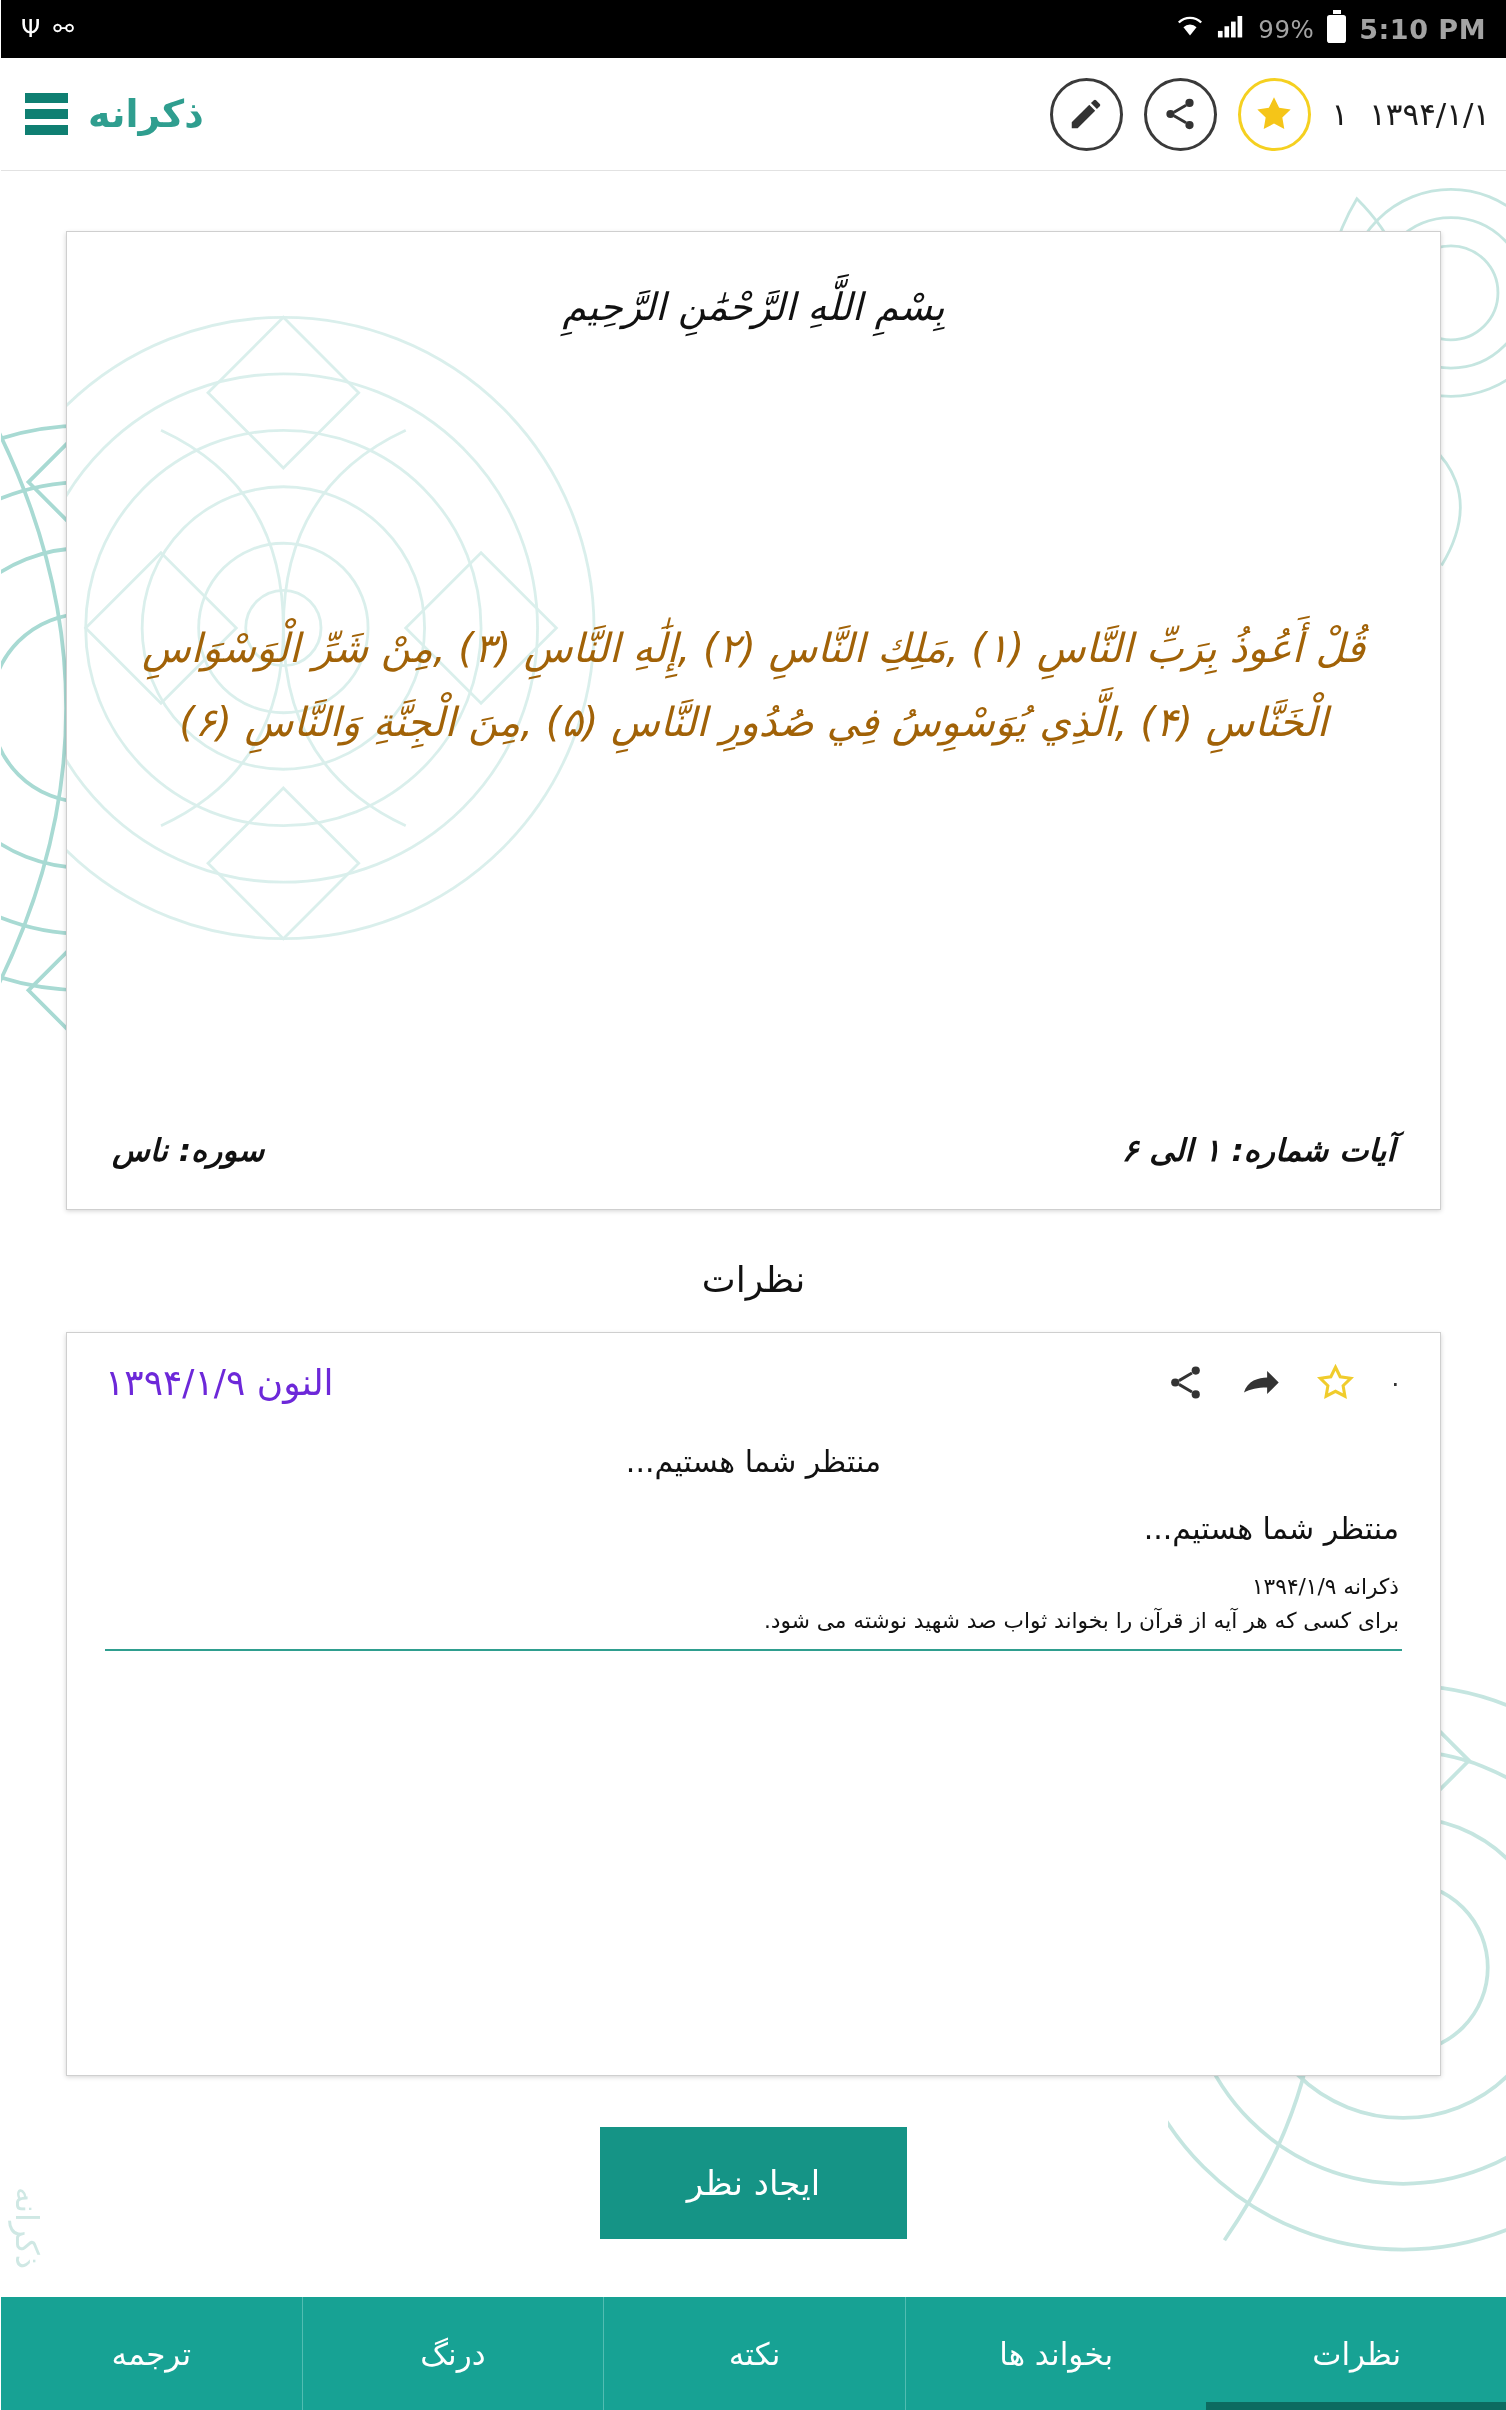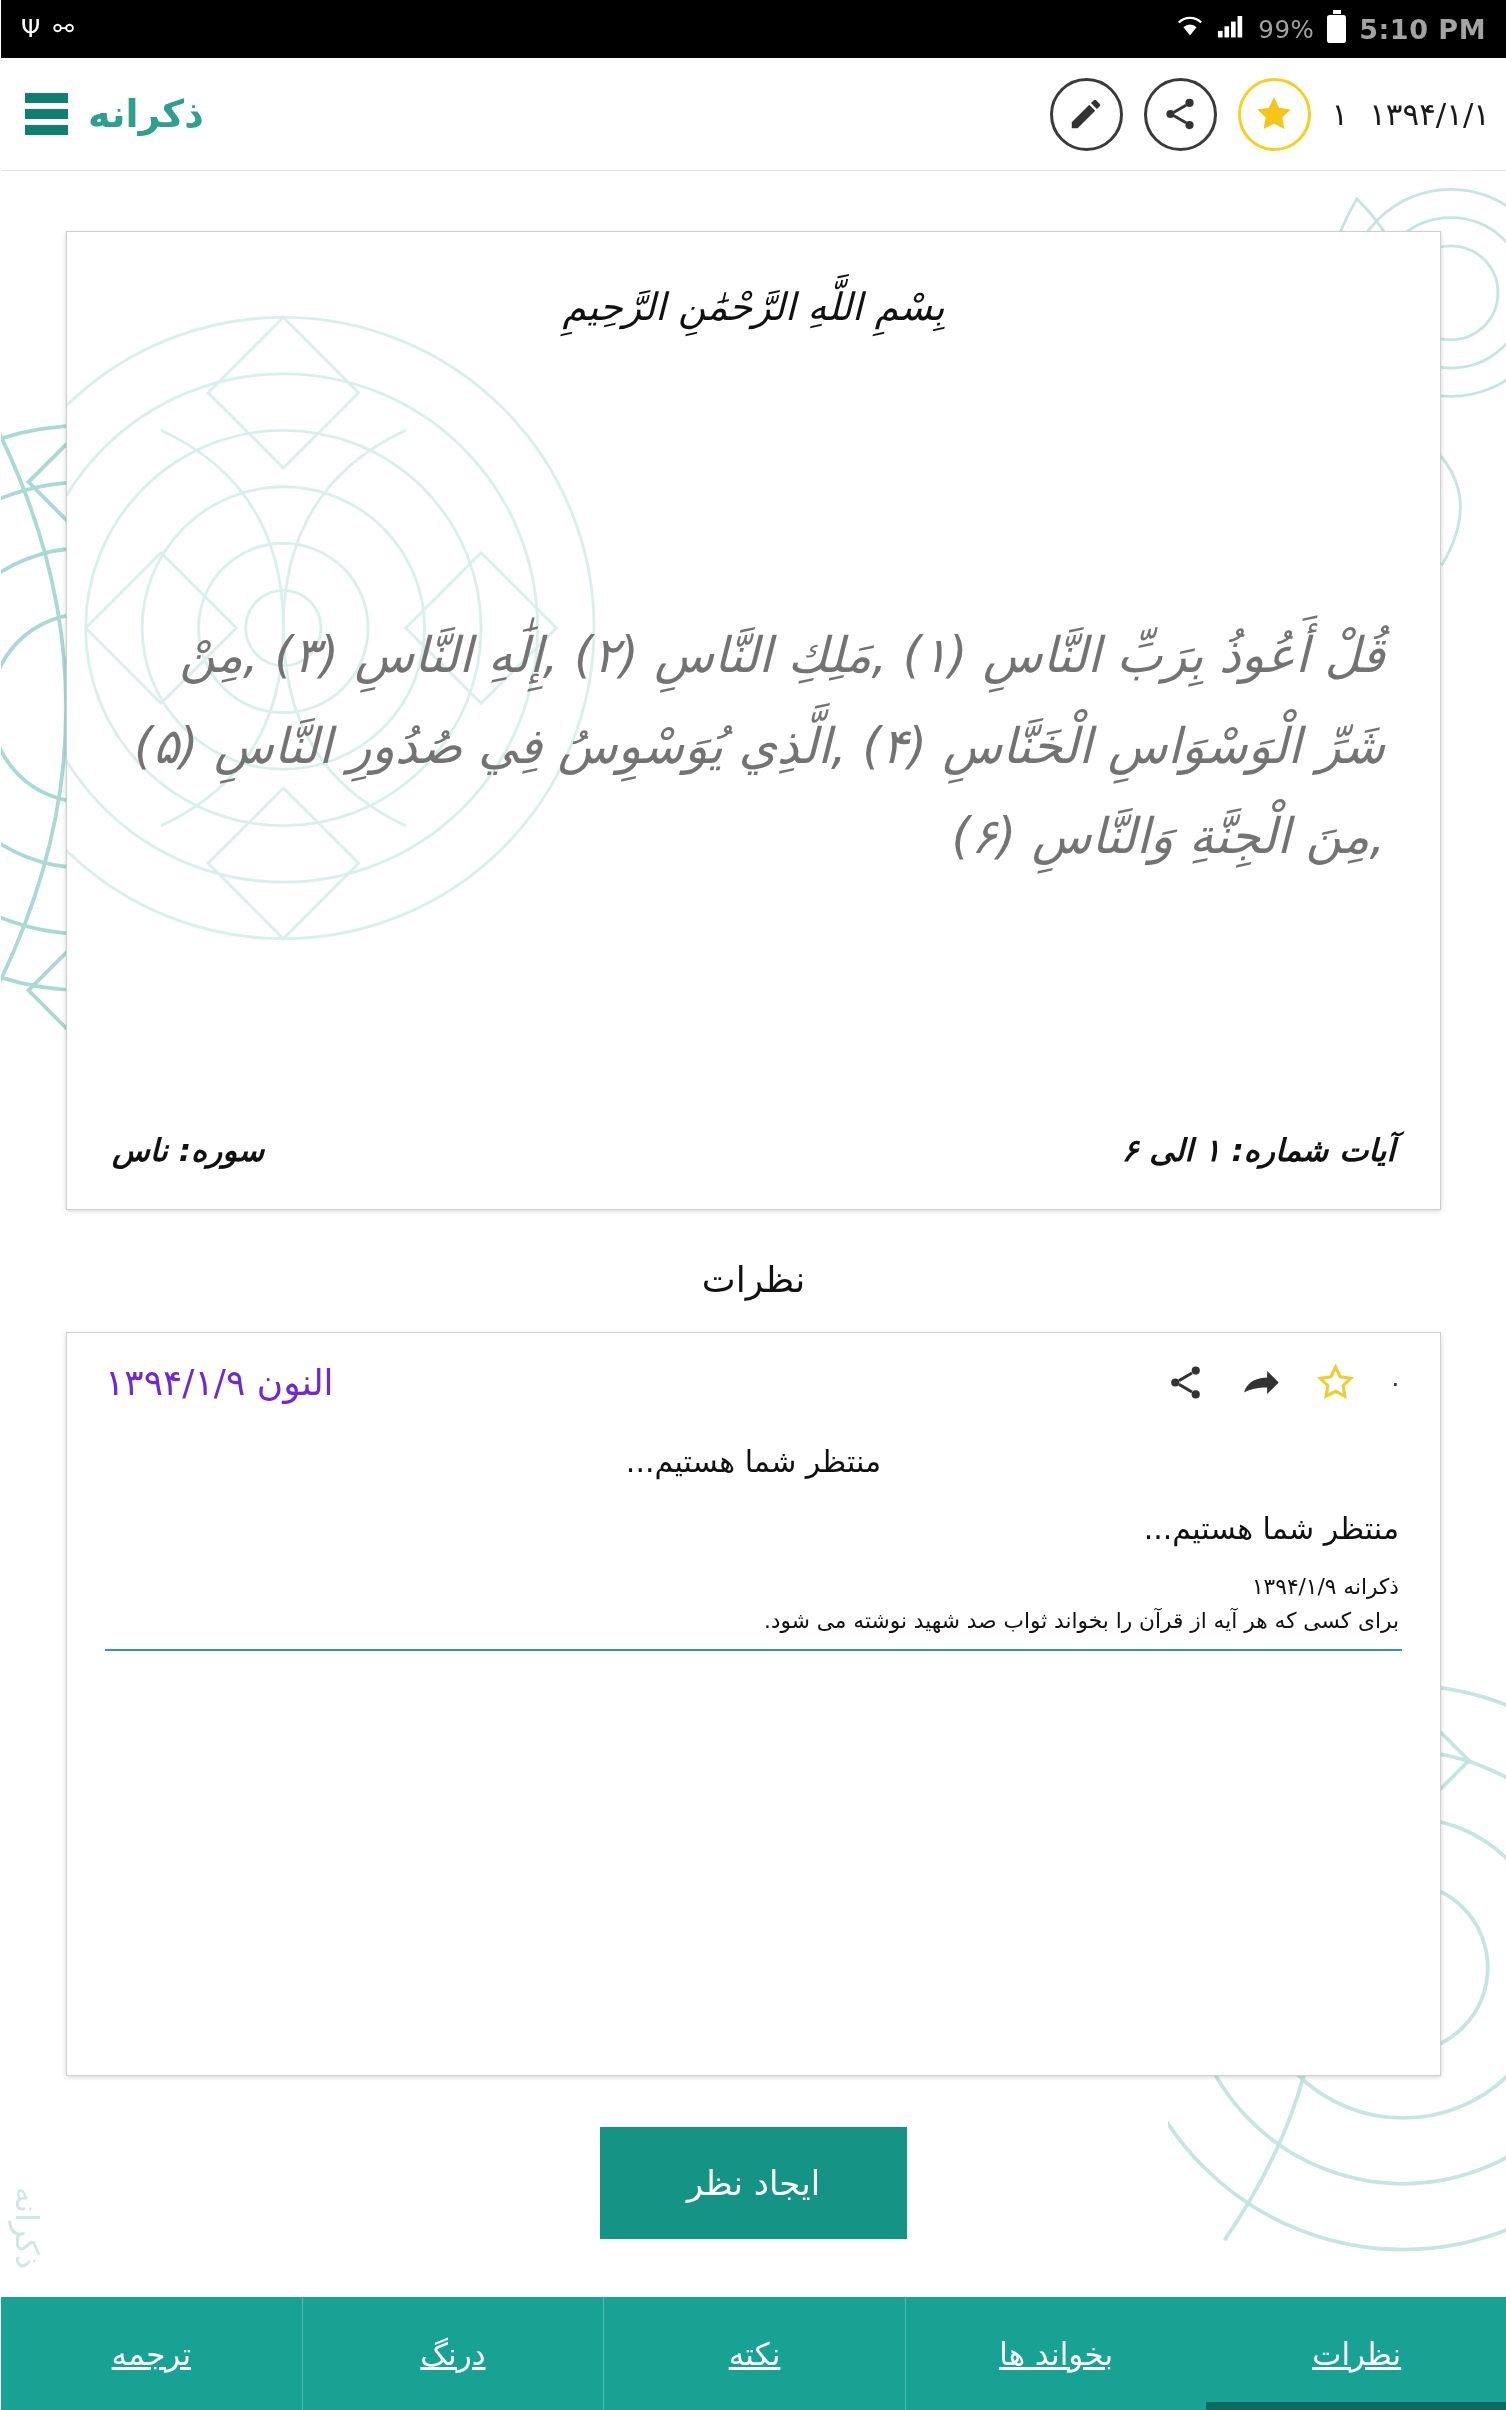--- a/index.html
+++ b/index.html
@@ -95,23 +95,24 @@
   .card-inner { position: relative; z-index: 2; padding: 40px 38px 0 38px; }
   .bism {
     text-align: center;
     font-size: 38px;
     color: #111;
     margin-top: 13px;
     letter-spacing: 0;
   }
   .ayat {
     margin-top: 282px;
-    font-size: 49px;
+    font-size: 40px;
     line-height: 1.85;
-    color: #737373;
+    color: #a16207;
+    text-align: center;
     padding: 0 17px;
   }
   .card-footer {
     position: absolute;
     bottom: 41px; left: 45px; right: 45px;
     display: flex; align-items: center; justify-content: space-between;
     font-size: 31px; color: #111; font-weight: bold; z-index: 2;
   }
   .card-footer .verses { font-weight: bold; }
 
@@ -183,21 +184,20 @@
     display: flex;
     align-items: stretch;
     z-index: 6;
   }
   .tab {
     flex: 1;
     display: flex; align-items: center; justify-content: center;
     color: #ffffff; font-size: 31px;
     border-left: 1.9px solid #52bdb2;
     position: relative;
-    text-decoration: underline;
   }
   .tab:first-child { border-left: none; }
   .tab.active:after {
     content: "";
     position: absolute; left: 0; right: 0; bottom: 0;
     height: 8.5px; background: #0c6b60;
   }
   .side-watermark {
     position: absolute;
     left: 7.5px; bottom: 141px;

